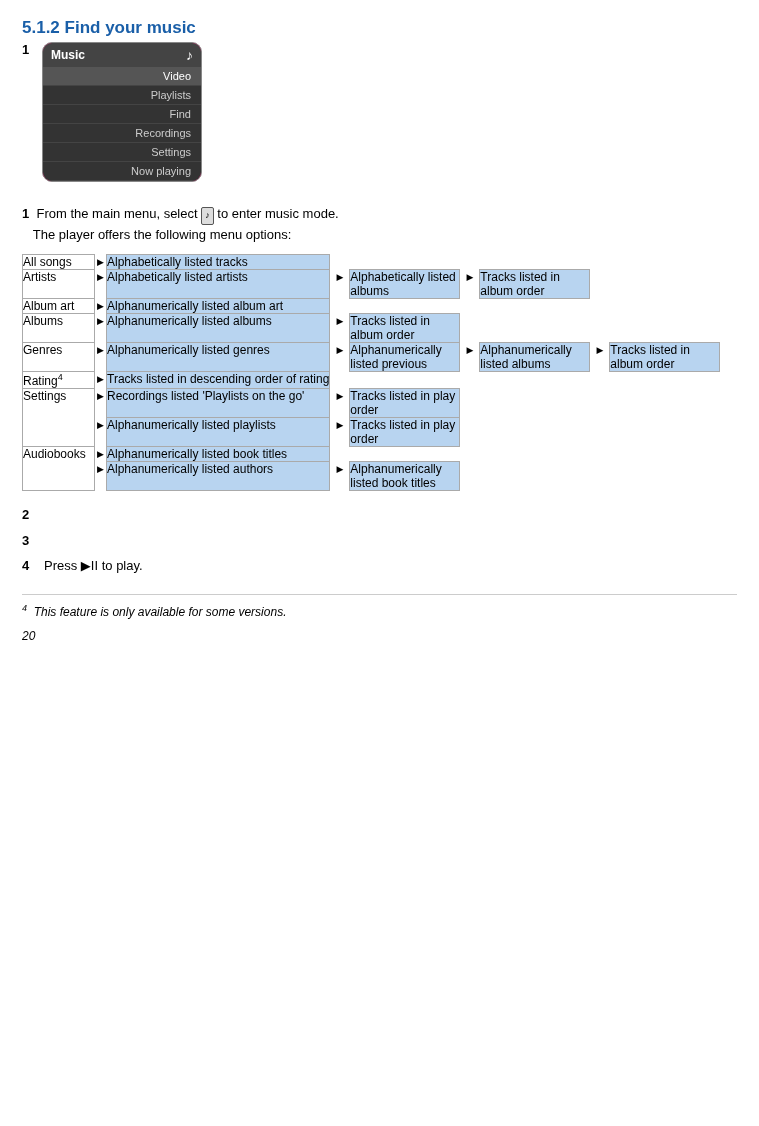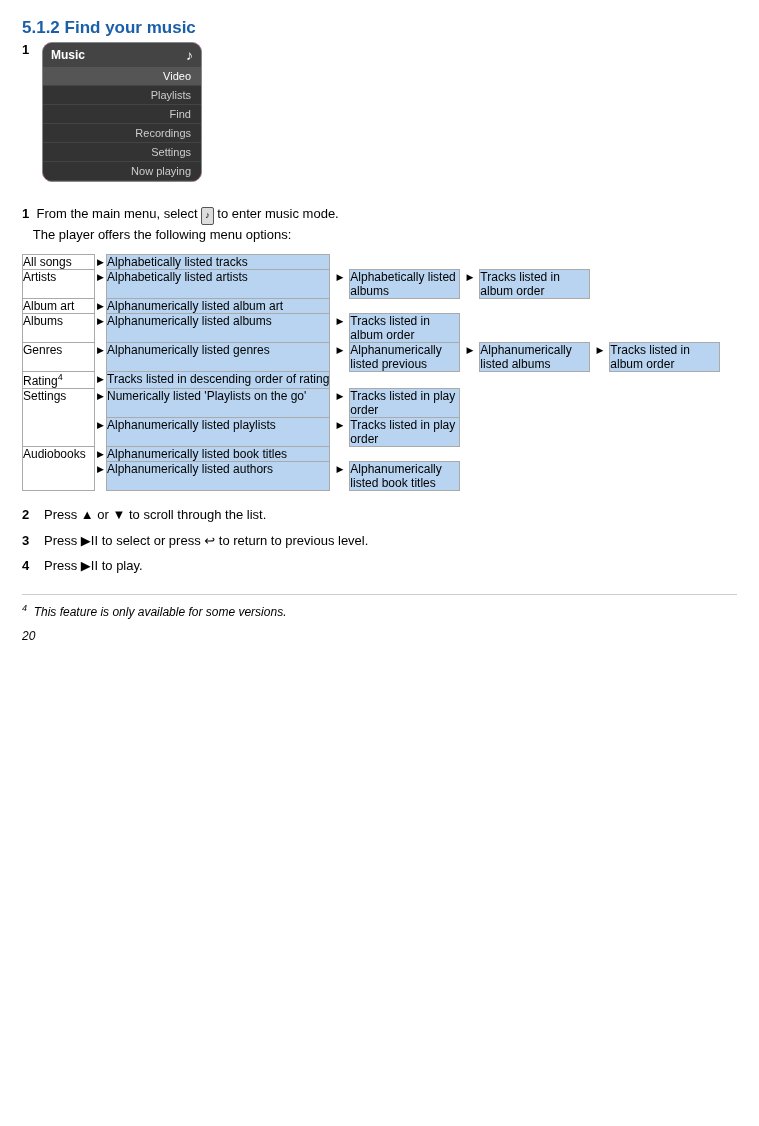--- a/index.html
+++ b/index.html
@@ -262,21 +262,21 @@
         <td style="width:110px;"></td>
         <td style="width:20px;"></td>
         <td style="width:110px;"></td>
         <td style="width:10px;"></td>
         <td style="width:80px;"></td>
     </tr>
 
     <tr>
       <td class="cell-label" rowspan="2">Settings</td>
       <td class="arrow-cell"><span class="arrow">▶</span></td>
-      <td class="cell-item">Numerically listed 'Playlists on the go'</td>
+      <td class="cell-item">Recordings listed 'Playlists on the go'</td>
       <td class="arrow-cell"><span class="arrow">▶</span></td>
       <td class="cell-item">Tracks listed in play order</td>
       <td style="width:20px;"></td>
         <td style="width:110px;"></td>
         <td style="width:10px;"></td>
         <td style="width:80px;"></td>
     </tr>
 
     <tr>
       <td class="arrow-cell"><span class="arrow">▶</span></td>
@@ -310,25 +310,23 @@
         <td style="width:110px;"></td>
         <td style="width:10px;"></td>
         <td style="width:80px;"></td>
     </tr>
   </tbody>
 </table>
 
 <div class="steps-list">
   <div class="step-row">
     <span class="snum">2</span>
-    <span>Press ▲ or ▼ to scroll through the list.</span>
   </div>
   <div class="step-row">
     <span class="snum">3</span>
-    <span>Press ▶II to select or press ↩ to return to previous level.</span>
   </div>
   <div class="step-row">
     <span class="snum">4</span>
     <span>Press ▶II to play.</span>
   </div>
 </div>
 
 <div class="footnote-section">
   <sup>4</sup>
   &nbsp;<span>This feature is only available for some versions.</span>

